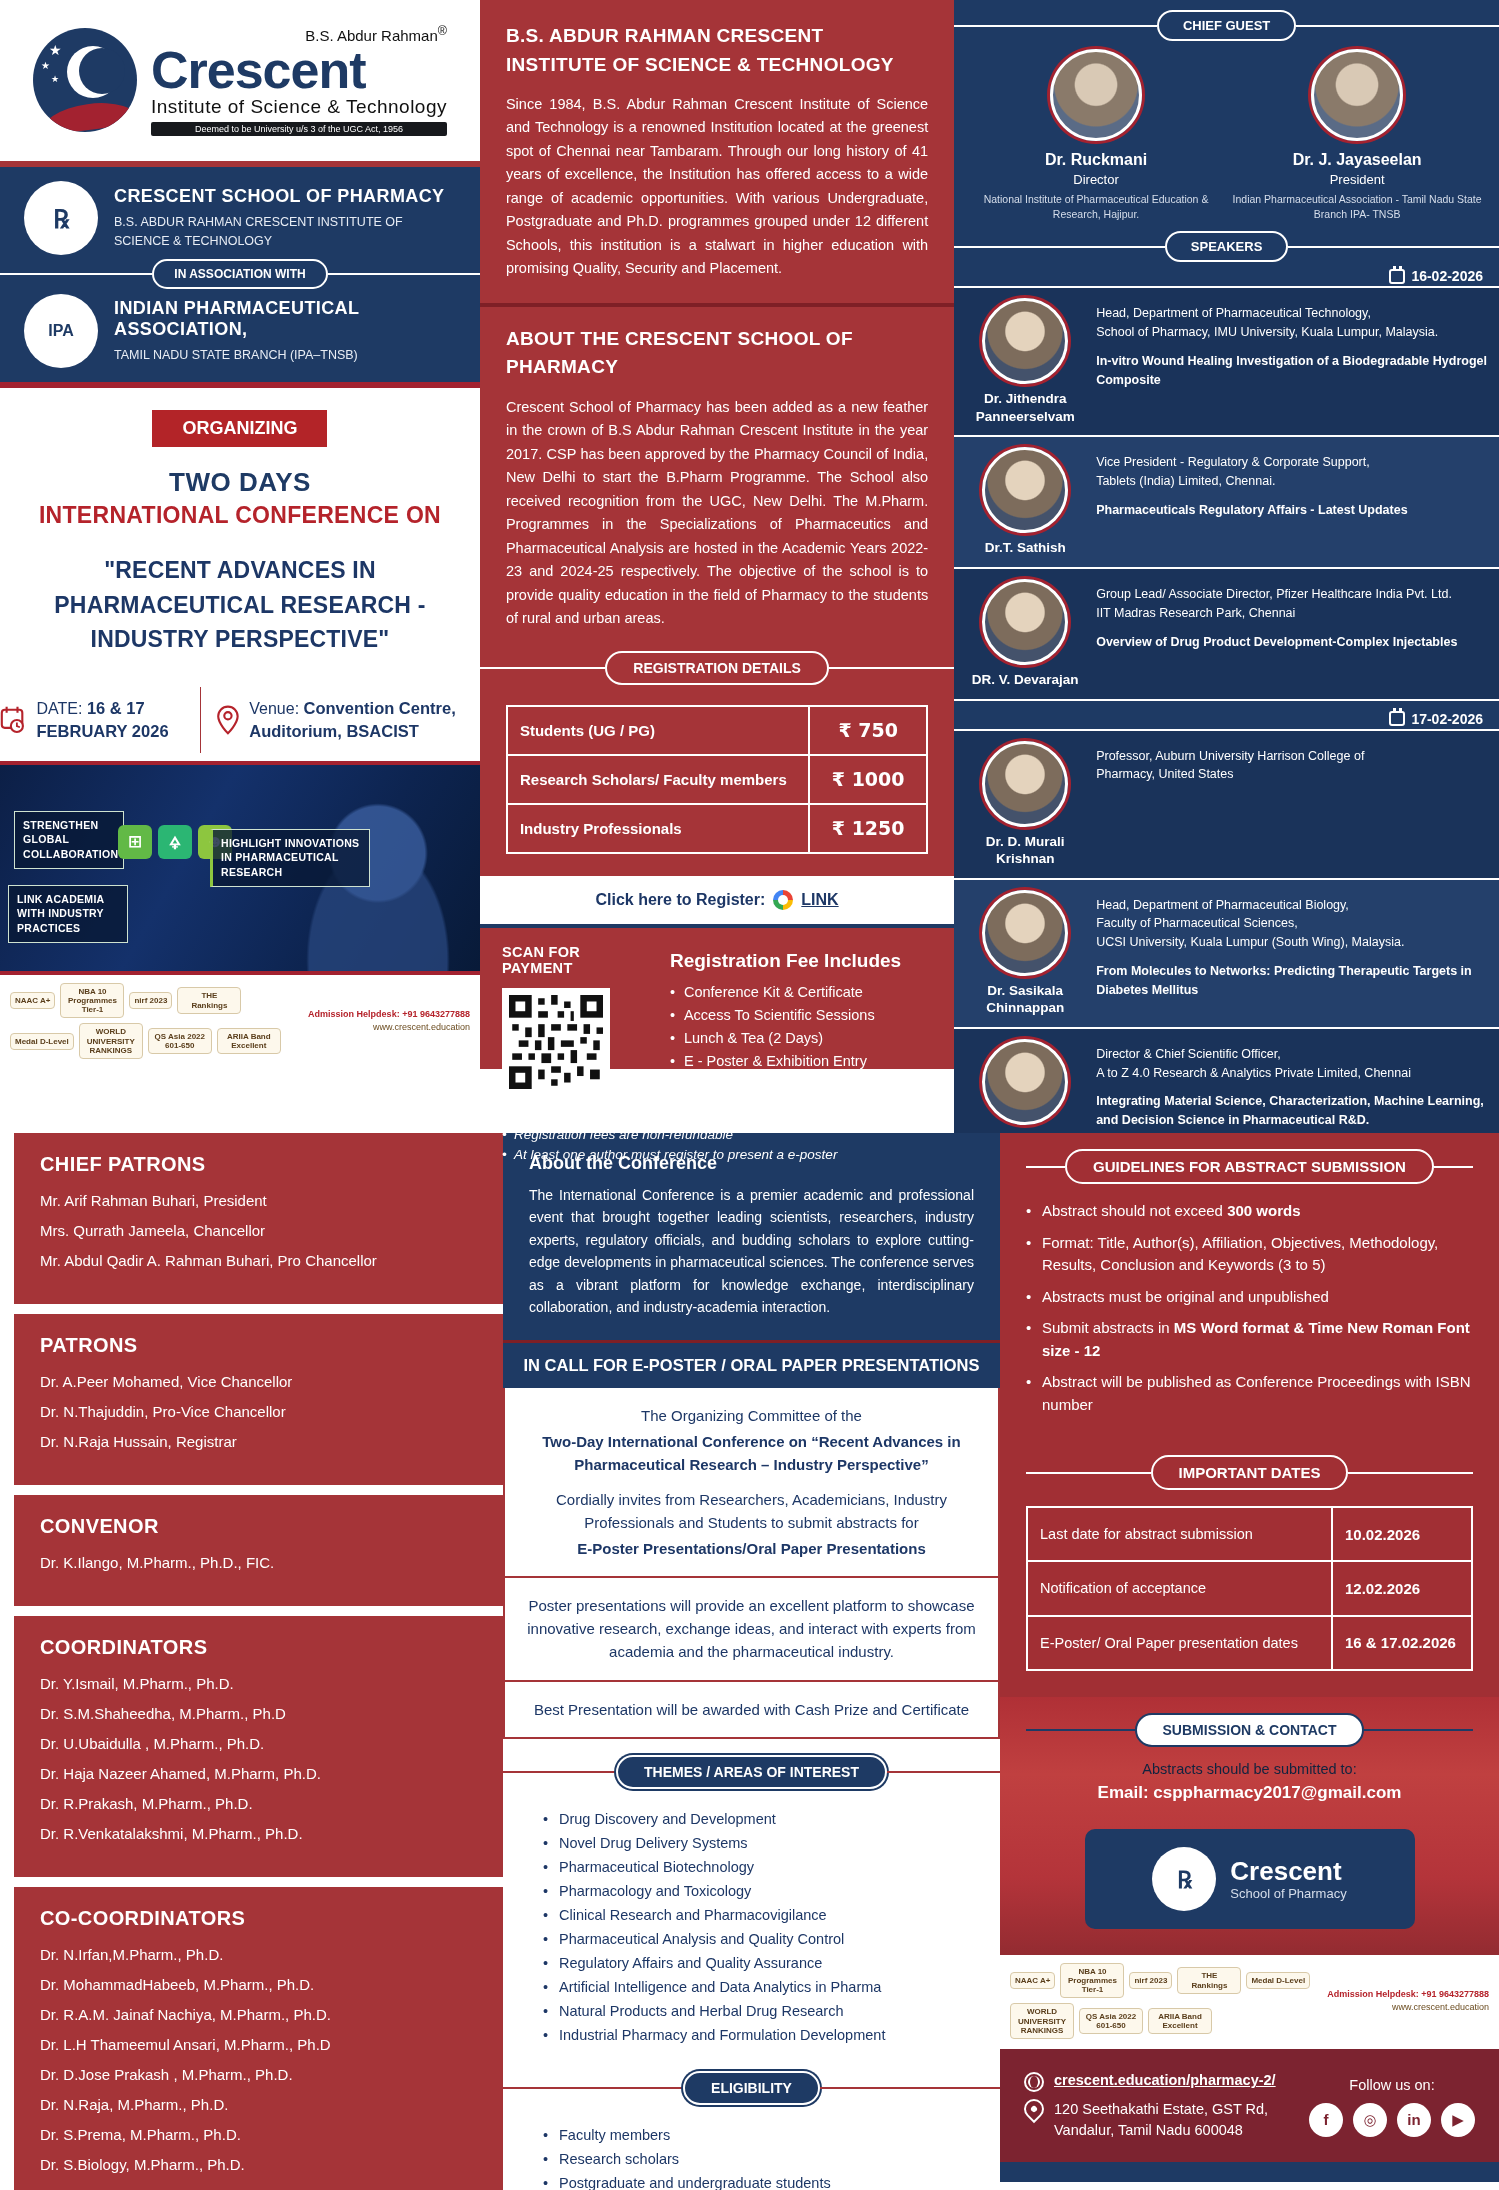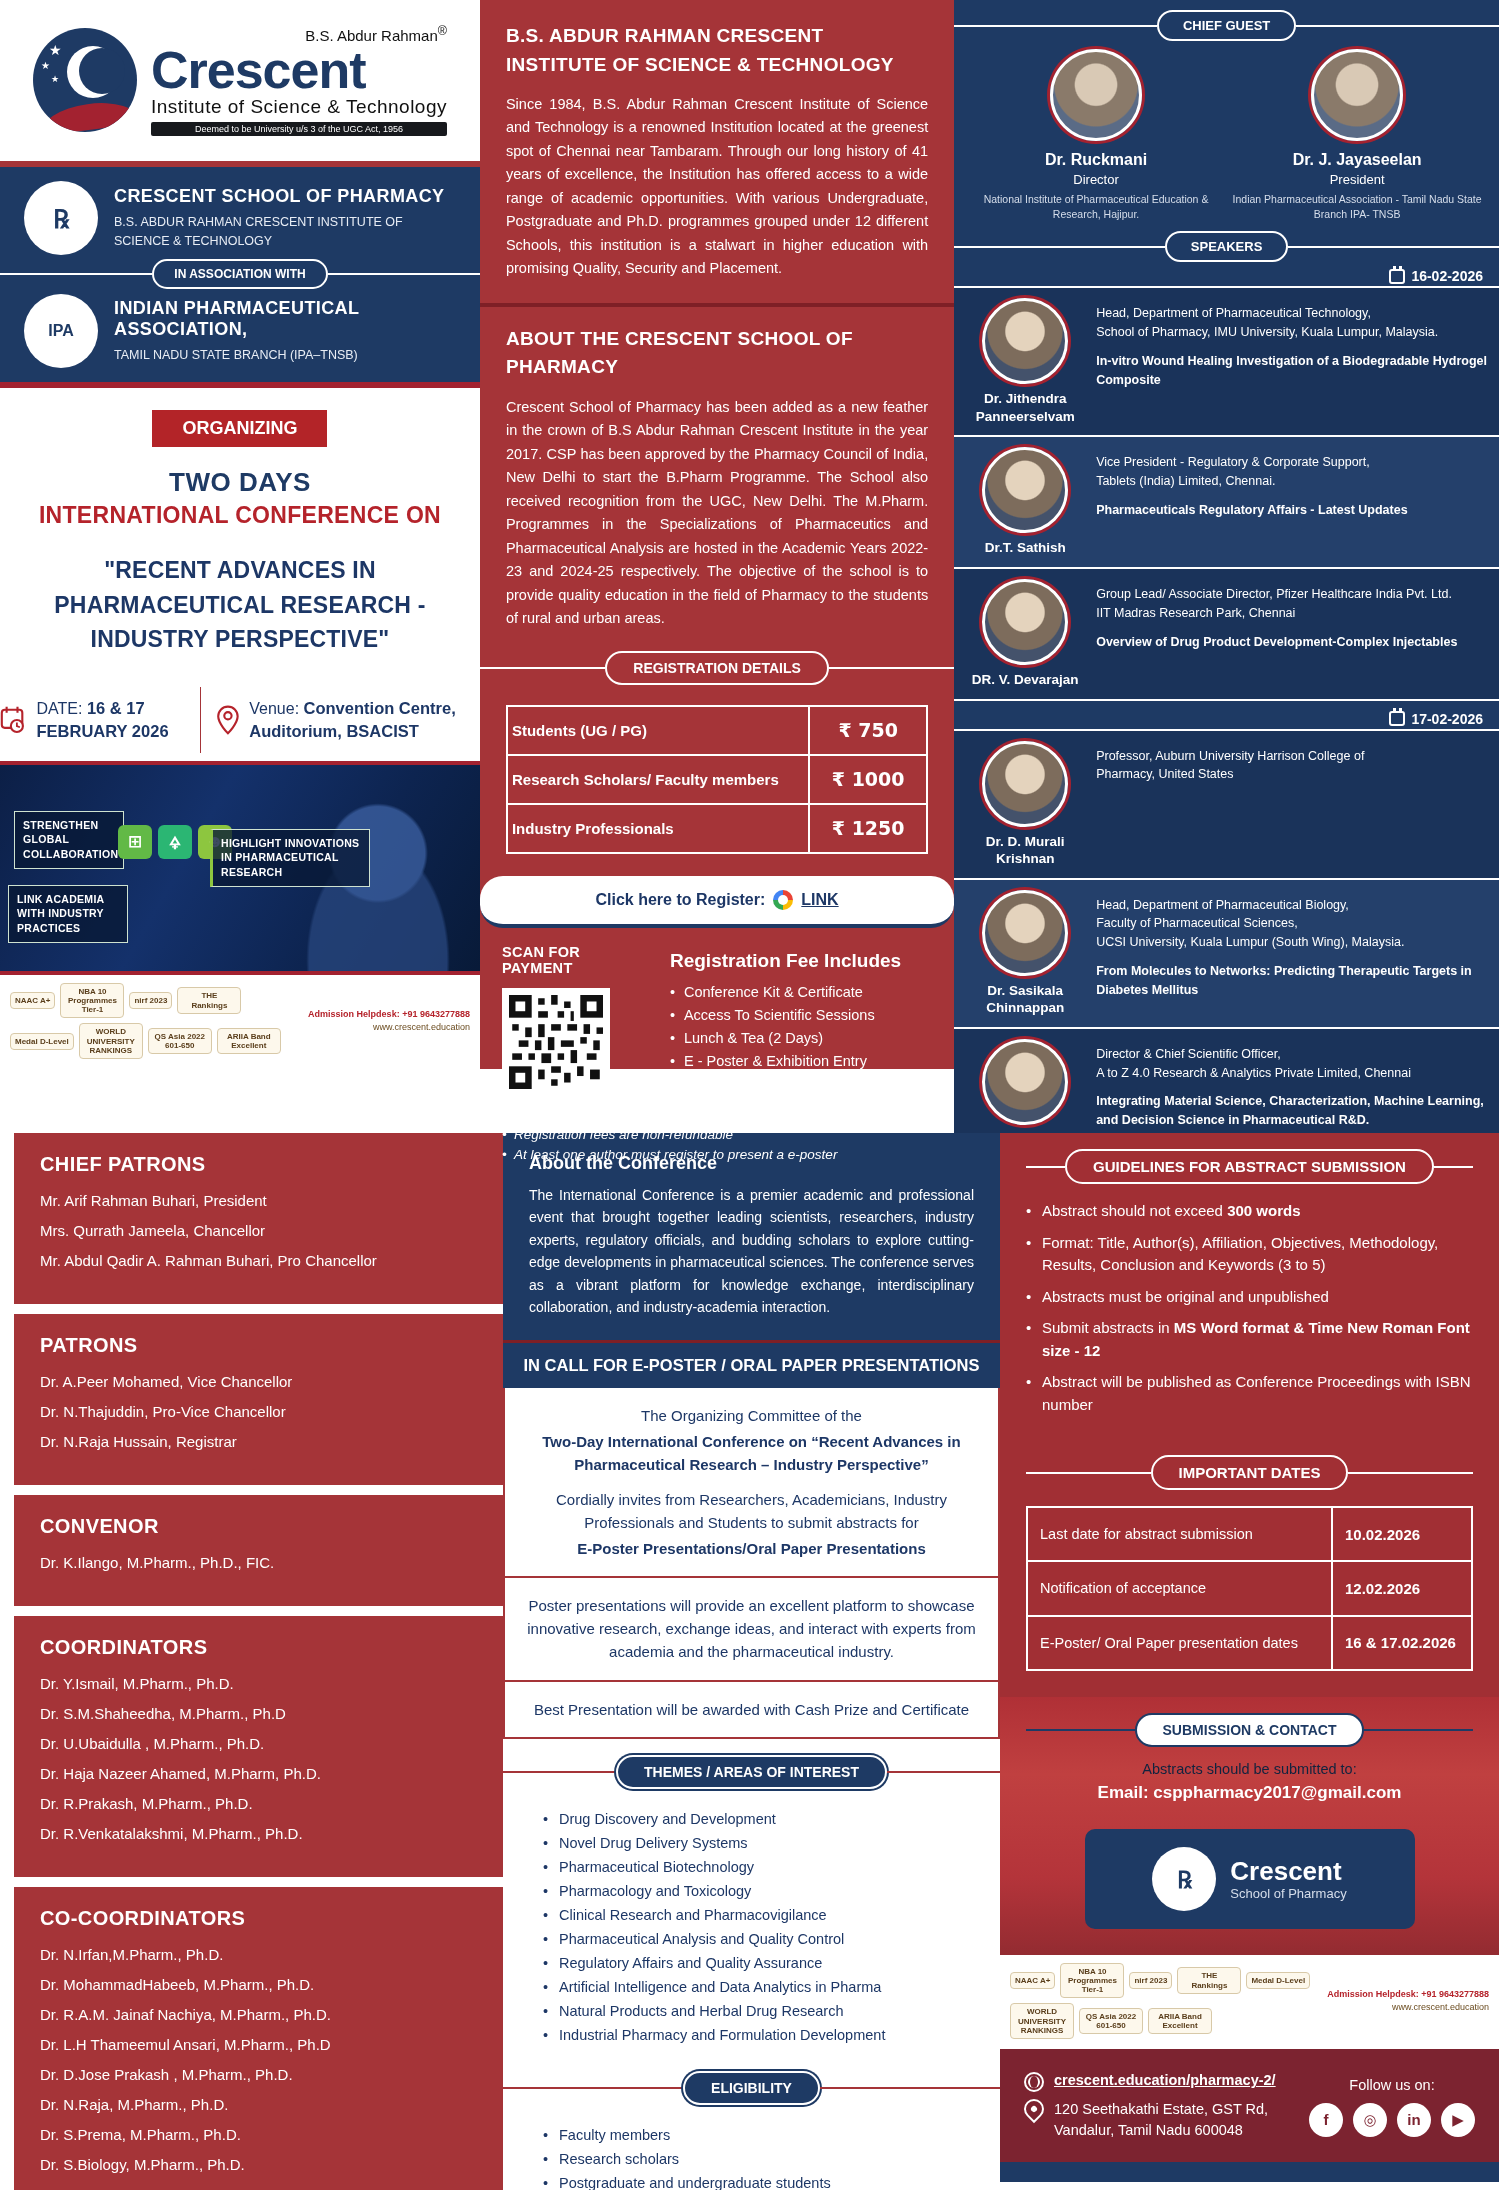--- a/index.html
+++ b/index.html
@@ -71,23 +71,23 @@
 
   
   .tm-head { font-weight:bold; font-size:19px; line-height:1.5; padding:22px 26px 0; letter-spacing:.3px; }
   .tm-para { font-size:14.5px; line-height:1.62; text-align:justify; padding:14px 26px 0; }
   .tm-sec2 { margin-top:22px; border-top:4px solid #7e1f26; padding-top:4px; }
   .reg-pill-row { margin-top:20px; }
   .reg-pill-row .pill { font-size:14px; background:transparent; }
   .reg-table { margin:20px 26px 0; border:2px solid #fff; }
   .reg-row { display:flex; border-bottom:2px solid #fff; }
   .reg-row:last-child { border-bottom:none; }
-  .reg-label { flex:1; font-size:15px; font-weight:bold; padding:15px 4px; }
+  .reg-label { flex:1; font-size:15px; font-weight:bold; padding:15px 12px; }
   .reg-fee { flex:0 0 118px; border-left:2px solid #fff; display:flex; align-items:center; justify-content:center; font-weight:bold; font-size:19px; font-family:"DejaVu Sans",sans-serif; }
-  .register-strip { background:#fff; color:#1d3766; margin-top:22px; padding:14px 10px; display:flex; align-items:center; justify-content:center; gap:8px; font-size:16px; font-weight:bold; border-bottom:4px solid #1e3a64;border-radius:23px; }
+  .register-strip { background:#fff; color:#1d3766; margin-top:22px; padding:14px 10px; display:flex; align-items:center; justify-content:center; gap:8px; font-size:16px; font-weight:bold; border-bottom:4px solid #1e3a64; }
   .g-icon { width:20px; height:20px; border-radius:50%; background:conic-gradient(#ea4335 0 25%,#fbbc05 0 50%,#34a853 0 75%,#4285f4 0 100%); position:relative; }
   .g-icon::after { content:""; position:absolute; inset:5px; background:#fff; border-radius:50%; }
   .link-text { text-decoration:underline; color:#1d3766; }
   .scan-area { display:flex; gap:18px; padding:16px 22px 0; }
   .scan-left { width:150px; }
   .scan-title { font-weight:bold; font-size:14.5px; letter-spacing:.3px; }
   .qr { width:108px; height:108px; background:#fff; margin-top:12px; padding:7px; }
   .fee-includes h3 { font-size:19px; font-weight:bold; margin:6px 0 12px; }
   .fee-includes li { font-size:14.5px; margin:7px 0; padding-left:14px; position:relative; }
   .fee-includes li::before { content:"•"; position:absolute; left:0; }

